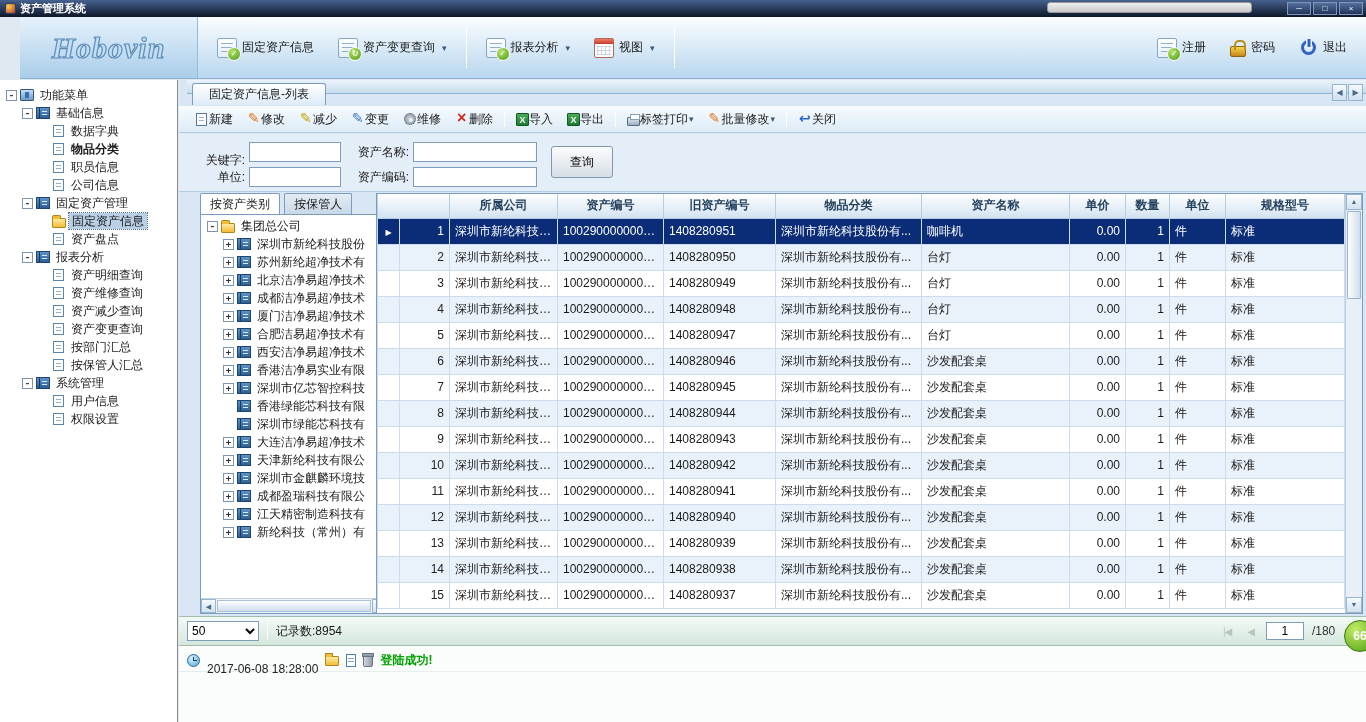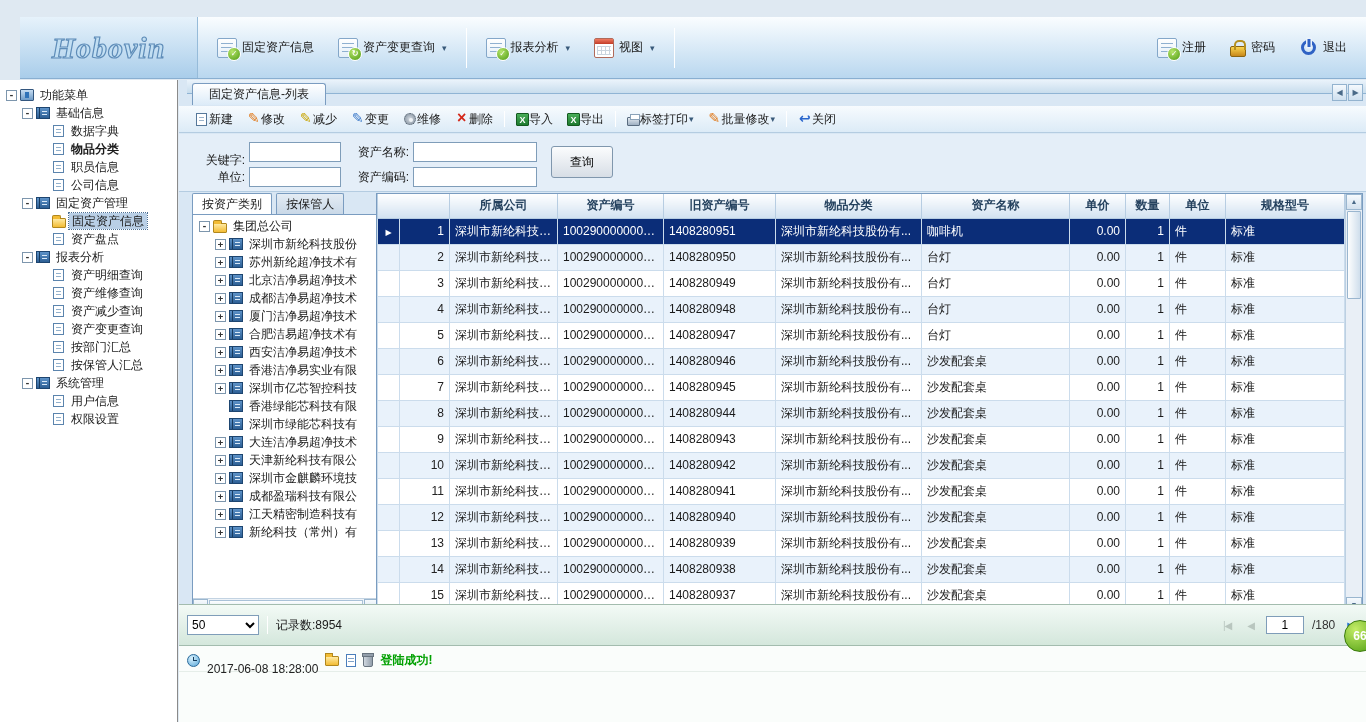--- a/index.html
+++ b/index.html
@@ -112,21 +112,21 @@
   .sinput { position:absolute; height:20px; border:1px solid #7f9db9; background:#fff; padding:0 3px; font-size:12px; font-family:inherit; }
   .l1 { left:8px;  top:16px;  width:58px; }  .i1 { left:70px;  top:8px;  width:92px; }
   .l2 { left:166px; top:8px; width:64px; }  .i2 { left:234px; top:8px; width:124px; }
   .l3 { left:8px;  top:33px; width:58px; }  .i3 { left:70px;  top:33px; width:92px; }
   .l4 { left:166px; top:33px; width:64px; } .i4 { left:234px; top:33px; width:124px; }
   .qbtn { position:absolute; left:372px; top:12px; width:62px; height:32px;
     background:linear-gradient(#fbfcfd,#d7dee6); border:1px solid #8097ad; border-radius:3px; font-size:12px; font-family:inherit; }
 
   
   .content { position:absolute; left:5px; top:113px; right:3px; bottom:108px; }
-  .catpanel { position:absolute; left:8px; top:0; width:188px; bottom:0; }
+  .catpanel { position:absolute; left:16px; top:0; width:188px; bottom:0; }
   .cat-tabs { height:21px; }
   .cat-tab { display:inline-block; height:21px; line-height:20px; padding:0 9px; margin-right:1px;
     border:1px solid #7a9cc0; border-bottom:none; border-radius:2px 2px 0 0;
     background:linear-gradient(#e4ecf4,#c9d8e7); font-size:12px; }
   .cat-tab.active { background:#fff; }
   .cat-box { position:absolute; left:0; top:21px; right:0; bottom:0; background:#fff; border:1px solid #7a9cc0; }
   .cat-tree { position:absolute; left:2px; top:2px; right:2px; bottom:16px; overflow:hidden; }
   .hscroll { position:absolute; left:0; right:0; bottom:0; height:15px; background:#eef3f8;
     border-top:1px solid #c3d3e2; display:flex; }
   .hsb { width:15px; height:14px; background:linear-gradient(#f6fafd,#d3e1ee); border:1px solid #9ab6cf;
@@ -148,21 +148,21 @@
   tr.sel .arrowc::before { content:"▶"; font-size:8px; color:#fff; }
 
   .vscroll { position:absolute; top:0; right:0; bottom:0; width:17px; background:#e9eff6; border-left:1px solid #bcd0e2; }
   .vsb { position:absolute; left:0; right:0; height:16px; background:linear-gradient(#f6fafd,#d3e1ee);
     border:1px solid #9ab6cf; font-size:7px; line-height:14px; text-align:center; color:#4a6a88; }
   .vsb.up { top:0; } .vsb.down { bottom:0; }
   .vthumb { position:absolute; left:1px; right:1px; top:17px; height:88px;
     background:linear-gradient(90deg,#fdfefe,#cfdeec); border:1px solid #9ab6cf; border-radius:1px; }
 
   
-  .pagebar { position:absolute; left:0; right:0; bottom:76px; height:42px;
+  .pagebar { position:absolute; left:0; right:0; bottom:76px; height:30px;
     background:linear-gradient(#f3faf6,#d4e7dc); border-top:1px solid #a3bcae; border-bottom:1px solid #a3bcae;
     display:flex; align-items:center; padding:0 8px; gap:8px; }
   .psize { width:72px; height:20px; border:1px solid #7f9db9; font-size:12px; font-family:inherit; background:#fff; }
   .pv { width:1px; height:18px; background:#a8c0b2; border-right:1px solid #fff; }
   .pspacer { flex:1; }
   .pnav { font-size:10px; padding:0 4px; letter-spacing:-1px; }
   .pnav.disabled { color:#b9c6bf; }
   .pnav.next { color:#1f6fce; }
   .pageinput { width:38px; height:18px; border:1px solid #7f9db9; text-align:center; font-size:12px; font-family:inherit; }
   .ptotal { color:#333; }
@@ -188,20 +188,30 @@
 
   .badge { position:absolute; right:-10px; top:540px; width:32px; height:32px; border-radius:50%;
     background:radial-gradient(circle at 35% 28%, #c3ec66, #4f9e12); border:1px solid #3a7a0c;
     color:#fff; font-weight:bold; font-size:12px; display:flex; align-items:center; justify-content:center; z-index:9; }
 </style>
 </head>
 <body>
 
 <div class="screen">
 
+  <div class="titlebar">
+    <span class="app-icon"></span>
+    <span class="title-text">资产管理系统</span>
+    <span class="title-strip"></span>
+    <span class="winbtns">
+      <span class="winbtn">─</span>
+      <span class="winbtn">□</span>
+      <span class="winbtn">×</span>
+    </span>
+  </div>
 
   <div class="toolbar">
     <div class="logo">
       <span class="logo-text">Hobovin</span>
     </div>
     <div class="tbar">
       <div class="tbtn">
         <span class="tic tic-form"></span>
         <span>固定资产信息</span>
       </div>

